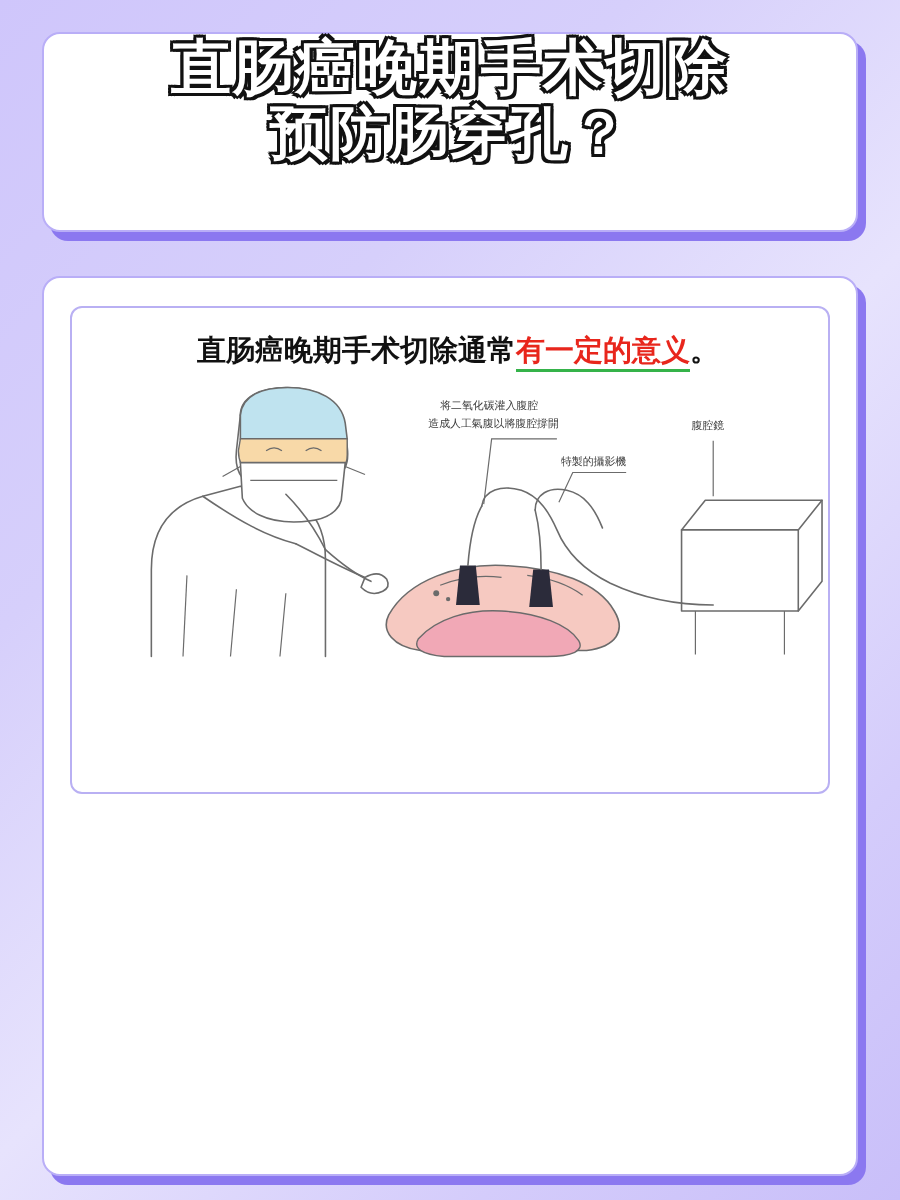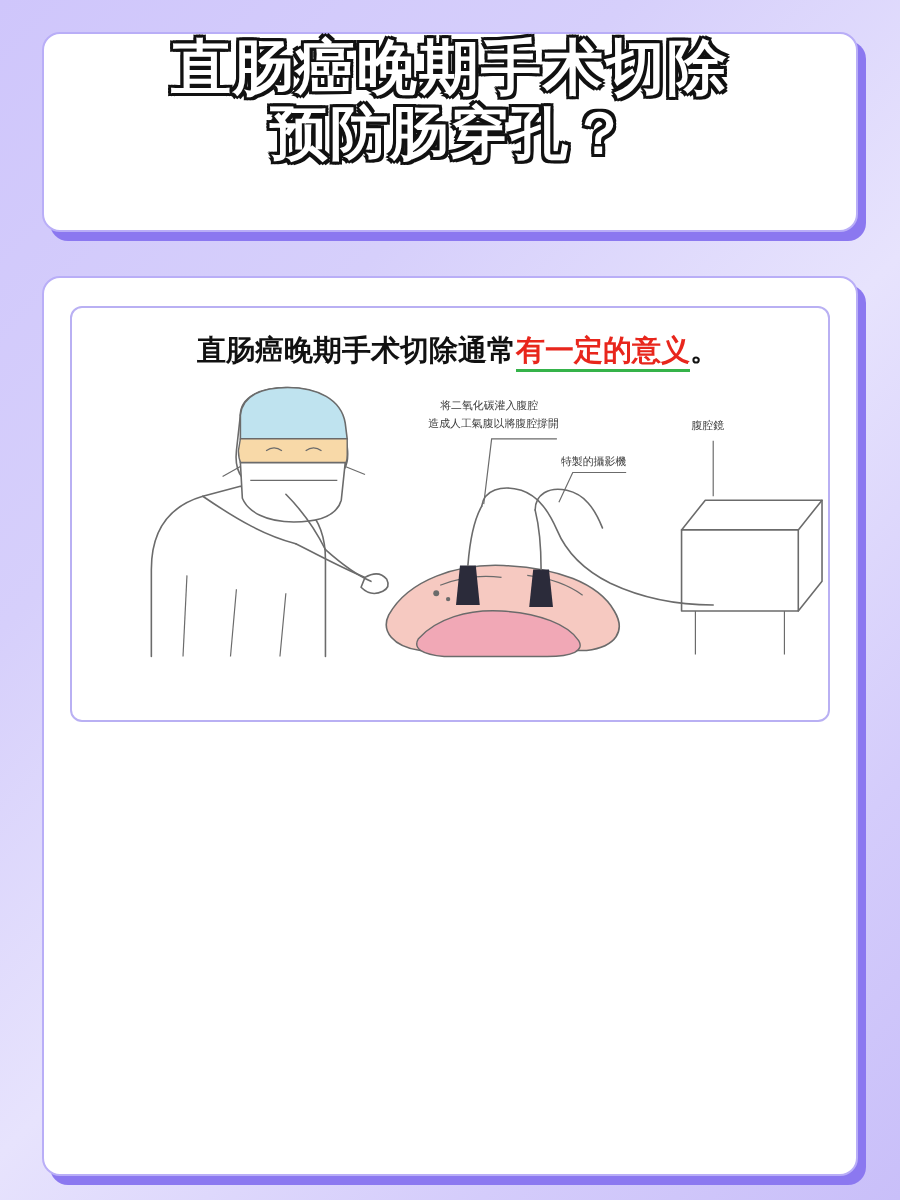--- a/index.html
+++ b/index.html
@@ -65,21 +65,21 @@
     padding: 28px 26px;
   }
 
   .inner-box {
     border: 2px solid #b9b0f3;
     border-radius: 12px;
     background: #ffffff;
   }
 
   .answer-box {
-    height: 416px;
+    height: 488px;
     padding: 24px 4px 10px 20px;
   }
 
   .answer-head {
     font-family: "DejaVu Sans", sans-serif;
     font-weight: bold;
     font-size: 29px;
     line-height: 1.3;
     color: #111111;
     text-align: center;

